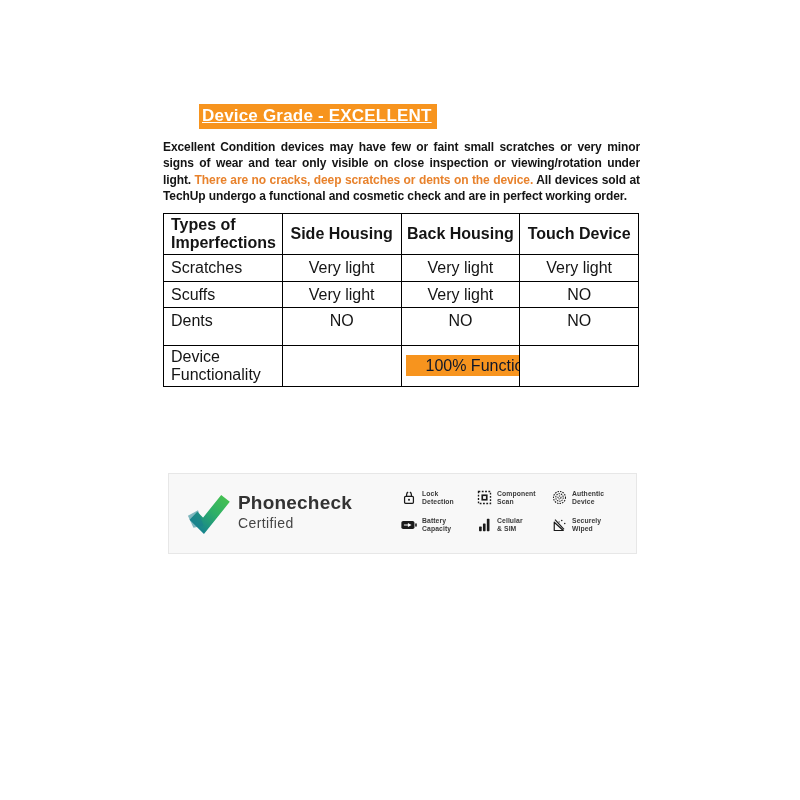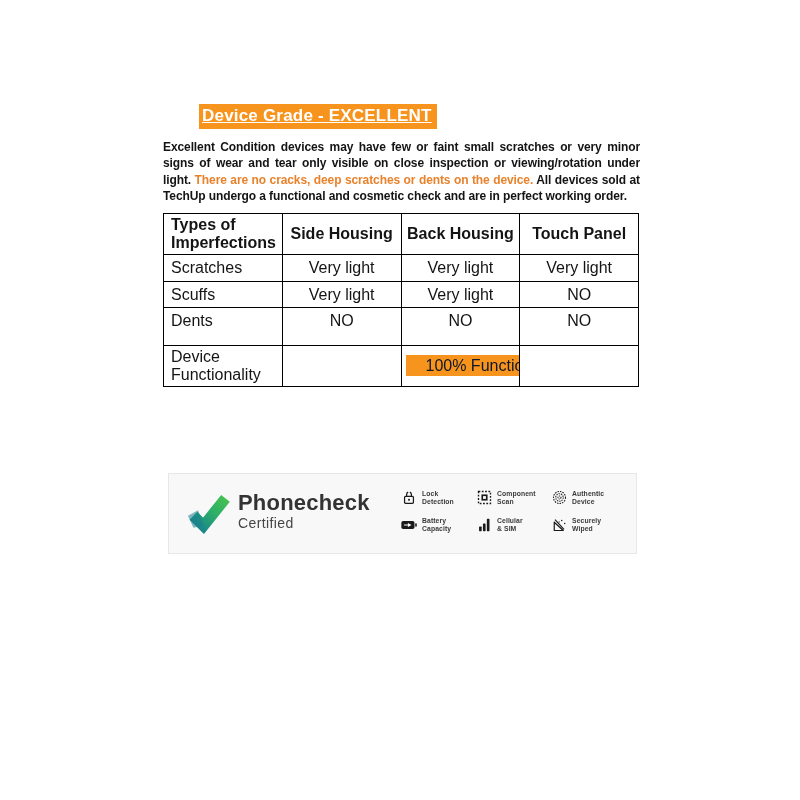--- a/index.html
+++ b/index.html
@@ -38,21 +38,21 @@
   .cell-highlight {
     background:#F7941E; color:#0f172a; padding:2px 20px; white-space:nowrap;
   }
 
   .badge {
     position:absolute; left:168px; top:473px; width:467px; height:79px;
     background:#F8F8F8; border:1px solid #E7E7E7;
   }
   .badge-logo { position:absolute; left:18px; top:16px; }
   .brand-block { position:absolute; left:69px; top:18px; }
-  .brand-name { font-size:22px; font-weight:bold; color:#333333; line-height:21px; letter-spacing:0.2px; }
+  .brand-name { font-size:19px; font-weight:bold; color:#333333; line-height:21px; letter-spacing:0.2px; }
   .brand-sub  { font-size:14px; font-weight:400; color:#454545; line-height:21px; letter-spacing:0.4px; }
 
   .features {
     position:absolute; left:232px; top:15px;
     display:grid; grid-template-columns:75px 75px 76px; grid-row-gap:10px;
   }
   .feature { display:flex; align-items:center; gap:5px; }
   .ficon { width:16px; height:17px; flex:0 0 16px; display:flex; align-items:center; justify-content:center; }
   .flabel { font-size:6.8px; font-weight:bold; color:#3a3a3a; line-height:8px; letter-spacing:0.1px; }
 </style>
@@ -62,21 +62,21 @@
 <div class="heading">Device Grade - EXCELLENT</div>
 
 <div class="para"><span>Excellent Condition devices may have few or faint small scratches or very minor signs of wear and tear only visible on close inspection or viewing/rotation under light. </span><span class="orange">There are no cracks, deep scratches or dents on the device. </span><span>All devices sold at TechUp undergo a functional and cosmetic check and are in perfect working order.</span></div>
 
 <table class="grades">
   <tbody>
       <tr class="hdr">
     <td class="label-cell">Types of Imperfections</td>
     <td>Side Housing</td>
     <td>Back Housing</td>
-    <td>Touch Panel</td>
+    <td>Touch Device</td>
   </tr>
   <tr class="r-scratches">
     <td class="label-cell">Scratches</td>
     <td>Very light</td>
     <td>Very light</td>
     <td>Very light</td>
   </tr>
   <tr class="r-scuffs">
     <td class="label-cell">Scuffs</td>
     <td>Very light</td>

